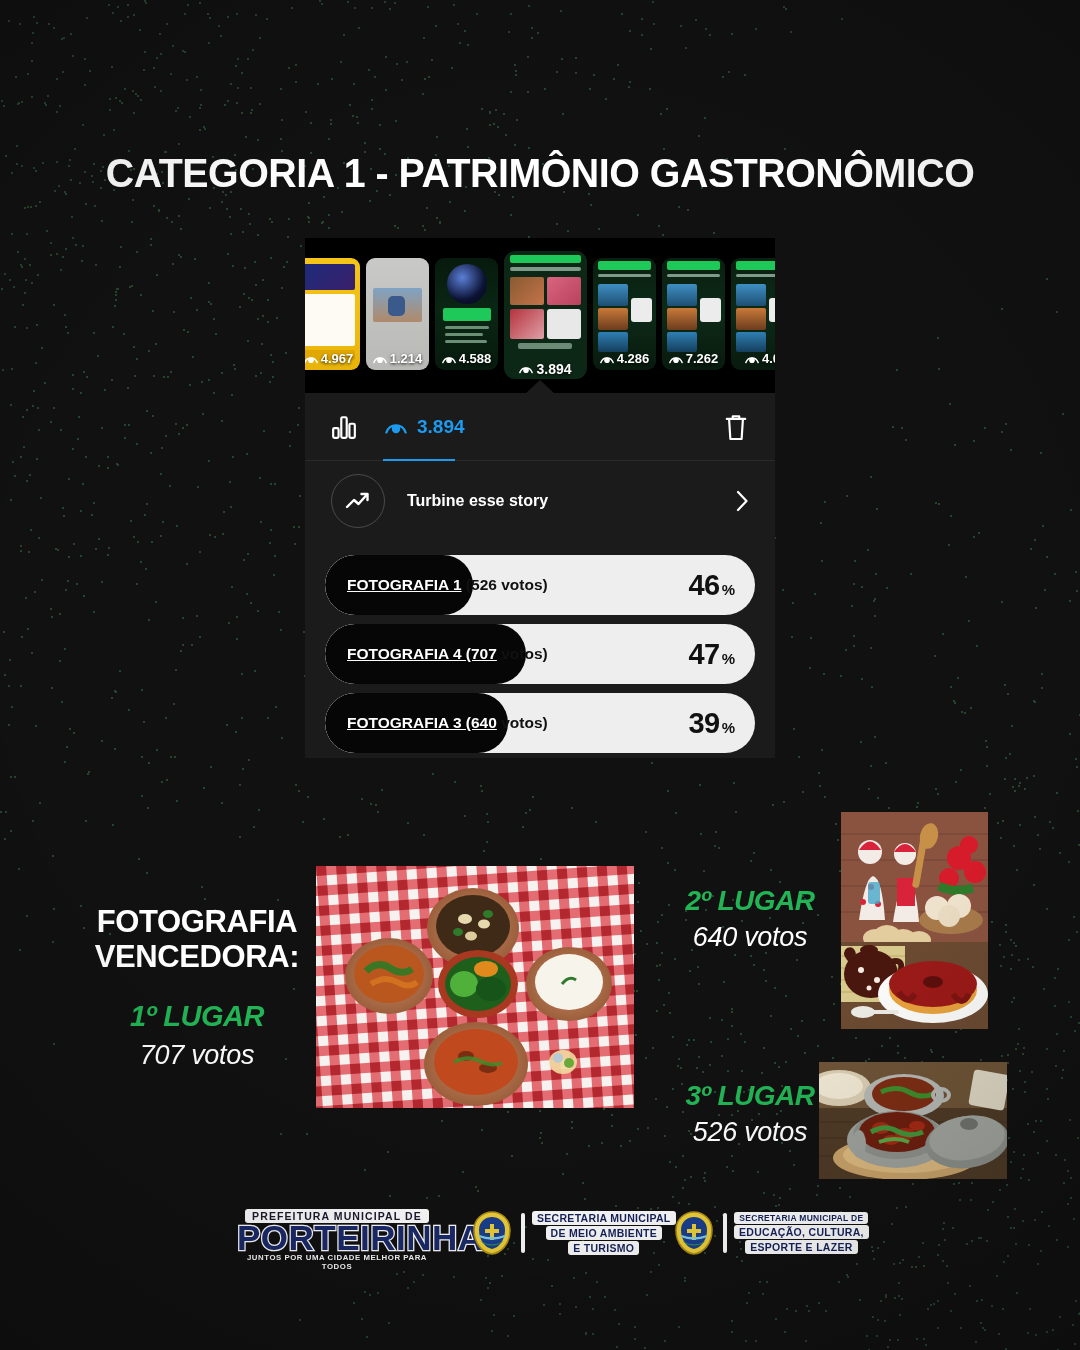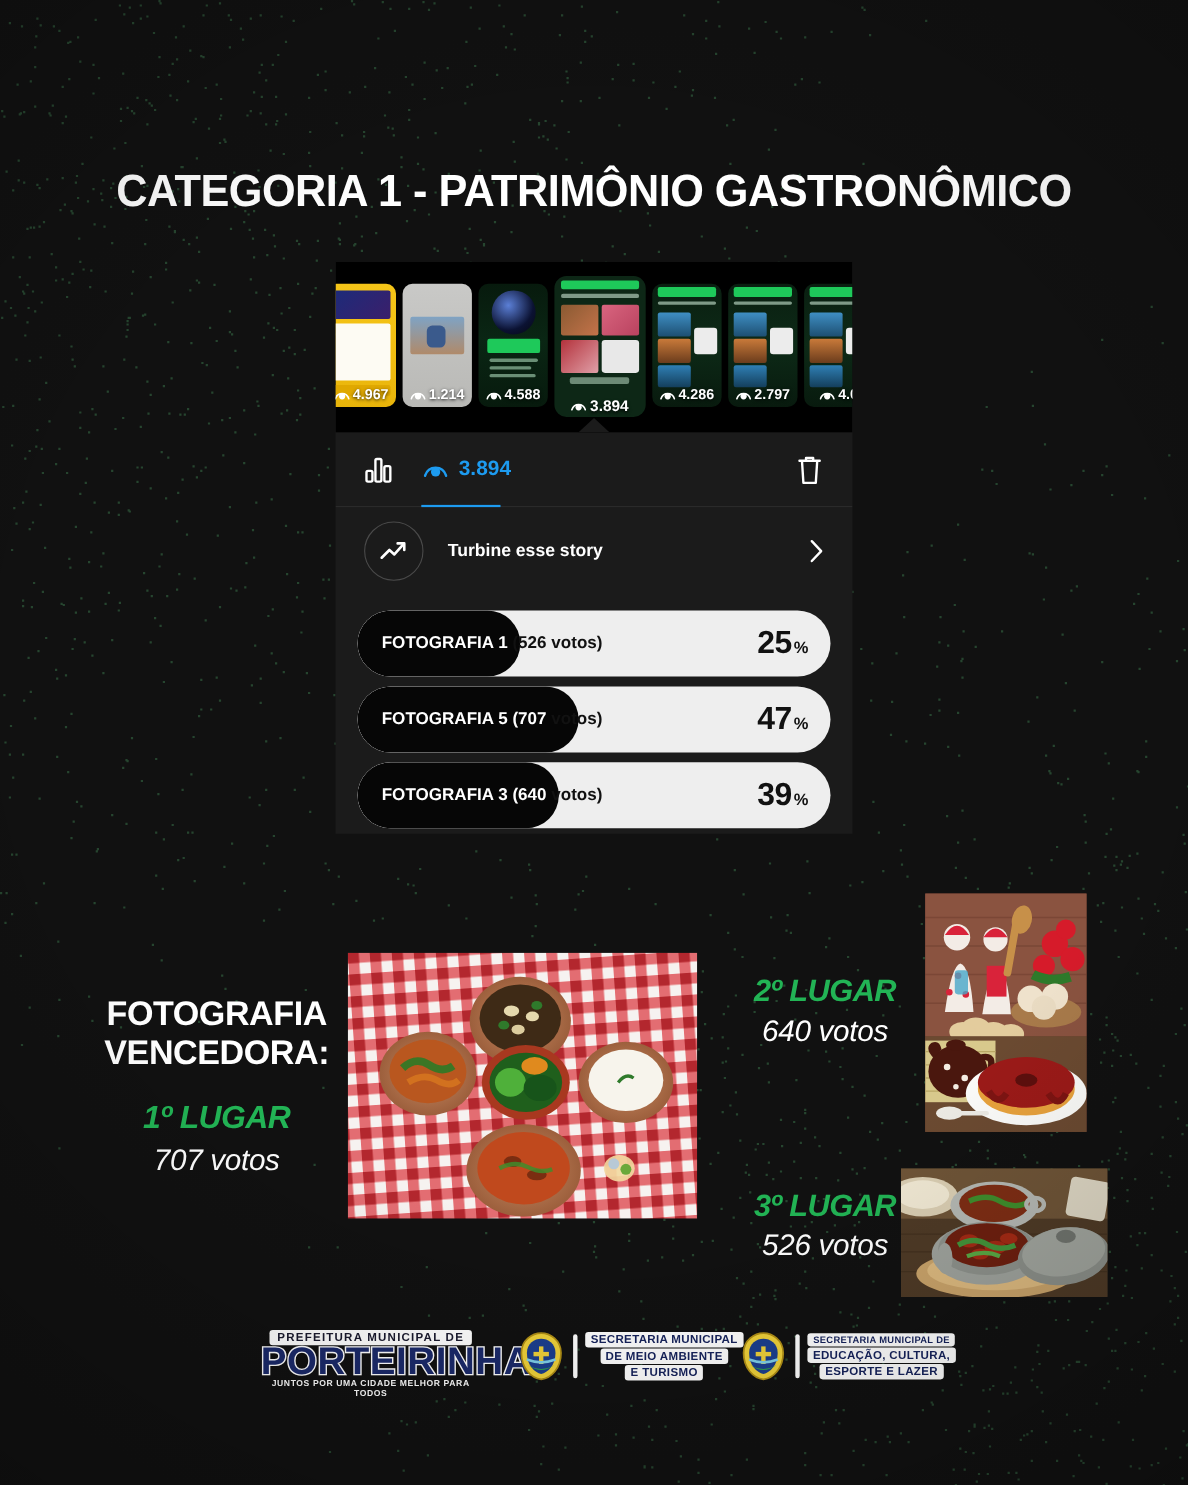--- a/index.html
+++ b/index.html
@@ -168,21 +168,21 @@
     border-radius:30px;
   }
   .poll-label {
     position:relative; z-index:2;
     padding-left:22px;
     font-size:15.5px; font-weight:700;
     white-space:nowrap;
     color:#111;
     mix-blend-mode:normal;
   }
-  .poll-label .lb-white { color:#fff; }
+  .poll-label .lb-white { color:#fff;text-decoration:underline; }
   .poll-pct {
     position:relative; z-index:2;
     margin-left:auto; padding-right:20px;
     color:#111;
     font-weight:700;
     display:flex; align-items:baseline; gap:2px;
   }
   .poll-pct .big { font-size:29px; letter-spacing:-.5px; }
   .poll-pct .sm  { font-size:15px; }
 
@@ -356,21 +356,21 @@
             <div class="mini-img" style="left:5px;top:16px;width:53px;height:3px;background:#7f9a88"></div>
             <div class="mini-img" style="left:5px;top:26px;width:30px;height:22px;background:linear-gradient(180deg,#3f8fc4,#1d4f72)"></div>
             <div class="mini-img" style="left:5px;top:50px;width:30px;height:22px;background:linear-gradient(180deg,#c97a3a,#6b3c1c)"></div>
             <div class="mini-img" style="left:5px;top:74px;width:30px;height:20px;background:linear-gradient(180deg,#2f7fb4,#143f5c)"></div>
             <div class="mini-img" style="left:38px;top:40px;width:21px;height:24px;background:#ececec;border-radius:3px"></div>
             <div class="vcount">
               <svg class="eye-sm" viewBox="0 0 24 20">
                 <path d="M1.5 16 C5 5.5 19 5.5 22.5 16" fill="none" stroke="#fff" stroke-width="2.6" stroke-linecap="round"></path>
                 <circle cx="12" cy="12.2" r="4.8" fill="#fff"></circle>
               </svg>
-              <span>2.797</span>
+              <span>7.262</span>
             </div>
           </div>
           <div class="thumb t-dark">
             <div class="mini-img" style="left:5px;top:3px;width:53px;height:9px;background:#1ec95a;border-radius:2px"></div>
             <div class="mini-img" style="left:5px;top:16px;width:53px;height:3px;background:#7f9a88"></div>
             <div class="mini-img" style="left:5px;top:26px;width:30px;height:22px;background:linear-gradient(180deg,#3f8fc4,#1d4f72)"></div>
             <div class="mini-img" style="left:5px;top:50px;width:30px;height:22px;background:linear-gradient(180deg,#c97a3a,#6b3c1c)"></div>
             <div class="mini-img" style="left:5px;top:74px;width:30px;height:20px;background:linear-gradient(180deg,#2f7fb4,#143f5c)"></div>
             <div class="mini-img" style="left:38px;top:40px;width:21px;height:24px;background:#ececec;border-radius:3px"></div>
             <div class="vcount">
@@ -417,27 +417,27 @@
       <svg class="chev" viewBox="0 0 13 22">
         <path d="M2 2 L10.5 11 L2 20" fill="none" stroke="#fff" stroke-width="2.2" stroke-linecap="round" stroke-linejoin="round"></path>
       </svg>
     </div>
 
     <div class="poll-wrap" id="poll">
         <div class="poll-bar">
           <div class="poll-fill" style="width:148px"></div>
           <div class="poll-label"><span class="lb-white">FOTOGRAFIA 1</span><span> (526 votos)</span></div>
           <div class="poll-pct">
-            <span class="big">25</span>
+            <span class="big">46</span>
             <span class="sm">%</span>
           </div>
         </div>
         <div class="poll-bar">
           <div class="poll-fill" style="width:201px"></div>
-          <div class="poll-label"><span class="lb-white">FOTOGRAFIA 5 (707</span><span> votos)</span></div>
+          <div class="poll-label"><span class="lb-white">FOTOGRAFIA 4 (707</span><span> votos)</span></div>
           <div class="poll-pct">
             <span class="big">47</span>
             <span class="sm">%</span>
           </div>
         </div>
         <div class="poll-bar">
           <div class="poll-fill" style="width:183px"></div>
           <div class="poll-label"><span class="lb-white">FOTOGRAFIA 3 (640</span><span> votos)</span></div>
           <div class="poll-pct">
             <span class="big">39</span>

